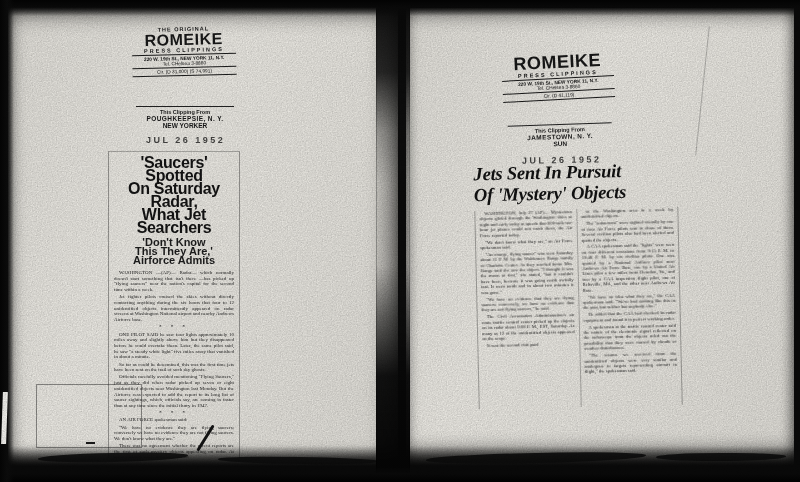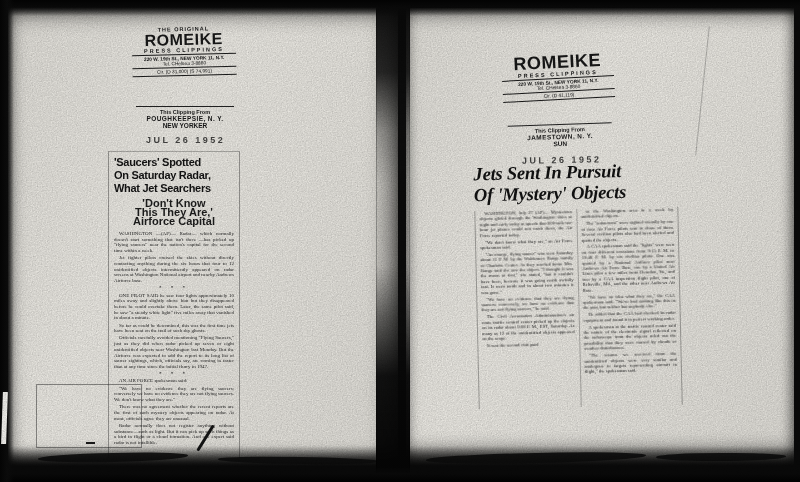--- a/index.html
+++ b/index.html
@@ -37,22 +37,22 @@
 
   .date-stamp{position:absolute;font-family:"Liberation Sans",sans-serif;font-weight:bold;
               font-size:9px;letter-spacing:2.5px;color:rgba(25,25,25,.8);}
   #left-date{left:138px;top:129px;}
   #right-date{left:116px;top:147px;transform:rotate(-1deg);}
 
   
   #left-article{position:absolute;left:100px;top:145px;width:120px;height:302px;padding:4px 5px 0;
     border-left:1px solid rgba(30,30,30,.4);border-right:1px solid rgba(30,30,30,.4);
     border-top:1px solid rgba(30,30,30,.3);overflow:hidden;color:#222;}
-  .headline{font-family:"Liberation Sans",sans-serif;font-weight:bold;font-size:11px;line-height:13px;
-            letter-spacing:-.3px;text-align:left;color:#141414;}
+  .headline{font-family:"Liberation Sans",sans-serif;font-weight:bold;font-size:16px;line-height:13px;
+            letter-spacing:-.3px;text-align:center;color:#141414;}
   .deck{font-family:"Liberation Sans",sans-serif;font-weight:bold;font-size:11px;line-height:9px;
         text-align:center;margin-top:4px;color:#1d1d1d;}
   .nbody{margin-top:5px;font-size:5px;line-height:5.7px;text-align:justify;color:#262626;filter:blur(.22px);}
   .nbody p{margin:0 0 1.5px;text-indent:5px;}
   .nbody p.sep{text-align:center;text-indent:0;letter-spacing:4px;font-weight:bold;}
 
   
   #right-article{position:absolute;left:70px;top:154px;width:204px;transform:rotate(-1.3deg);color:#222;}
   .r-headline{font-family:"Liberation Serif",serif;font-style:italic;font-weight:bold;
               font-size:18.5px;line-height:21px;letter-spacing:-.2px;color:#121212;}
@@ -117,21 +117,21 @@
 
     <div id="left-article">
       <div class="headline">
         <div>'Saucers' Spotted</div>
         <div>On Saturday Radar,</div>
         <div>What Jet Searchers</div>
       </div>
       <div class="deck">
         <div>'Don't Know</div>
         <div>This They Are,'</div>
-        <div>Airforce Capital</div>
+        <div>Airforce Admits</div>
       </div>
       <div class="nbody">
         <p>WASHINGTON —(AP)— Radar— which normally doesn't start something that isn't there —has picked up "flying saucers" near the nation's capital for the second time within a week.</p>
         <p>Jet fighter pilots cruised the skies without directly contacting anything during the six hours that four to 12 unidentified objects intermittently appeared on radar screens at Washington National airport and nearby Andrews Airforce base.</p>
         <p class="sep">* * *</p>
         <p>ONE PILOT SAID he saw four lights approximately 10 miles away and slightly above him but they disappeared before he could overtake them. Later, the same pilot said, he saw "a steady white light" five miles away that vanished in about a minute.</p>
         <p>So far as could be determined, this was the first time jets have been sent on the trail of such sky ghosts.</p>
         <p>Officials carefully avoided mentioning "Flying Saucers," just as they did when radar picked up seven or eight unidentified objects near Washington last Monday. But the Airforce was expected to add the report to its long list of saucer sightings, which, officials say, are coming in faster than at any time since the initial flurry in 1947.</p>
         <p class="sep">* * *</p>
         <p>AN AIR FORCE spokesman said:</p>

